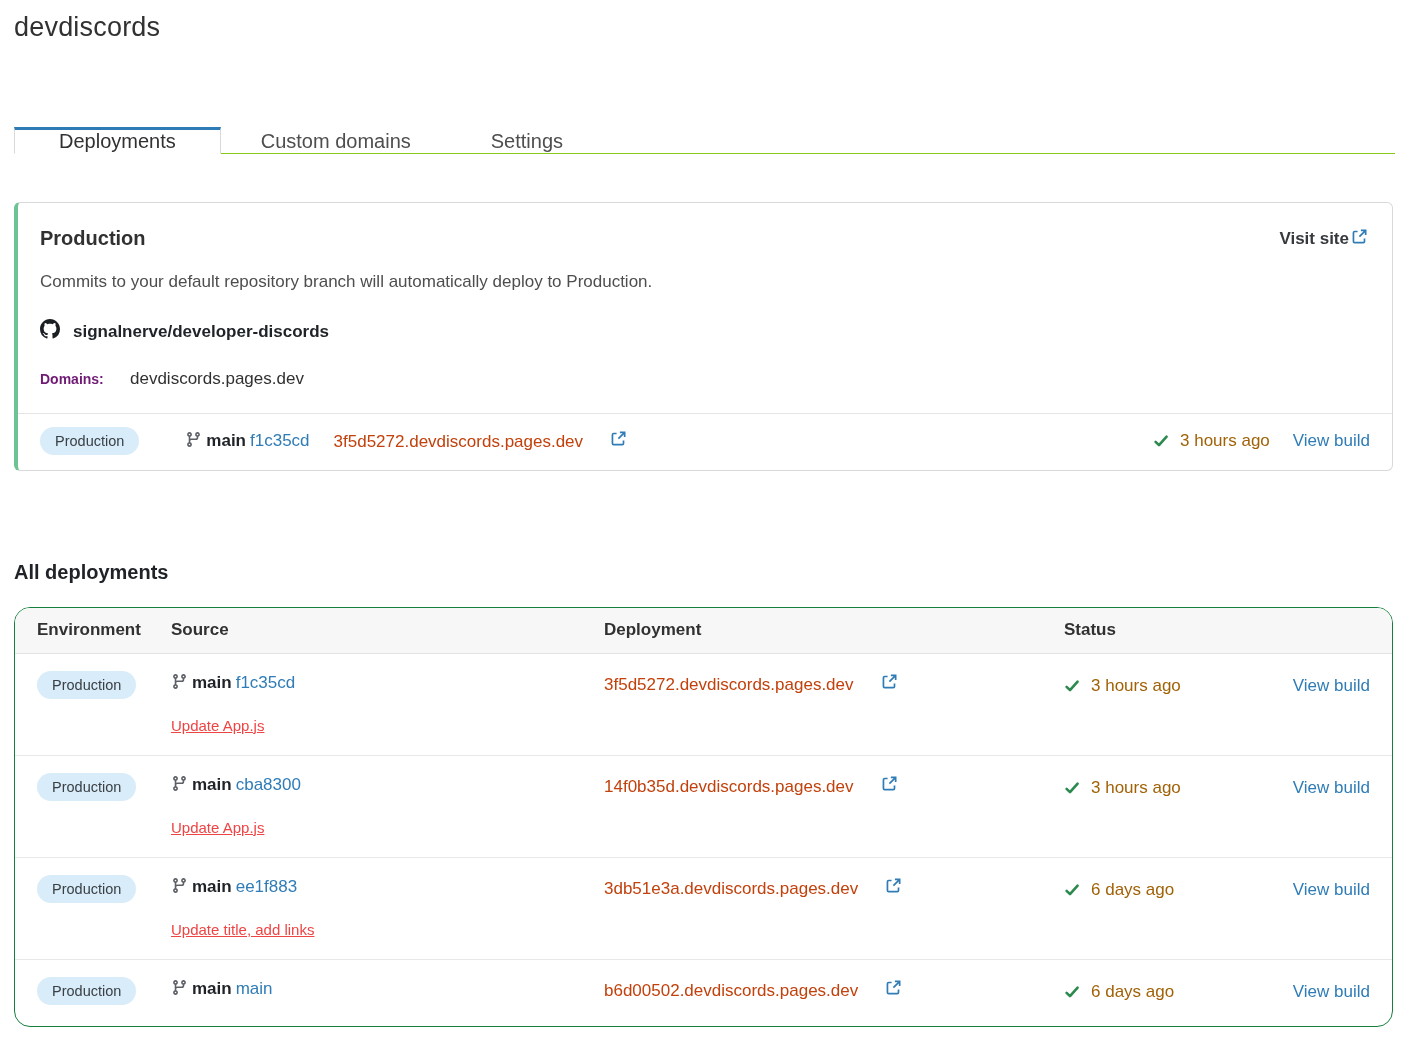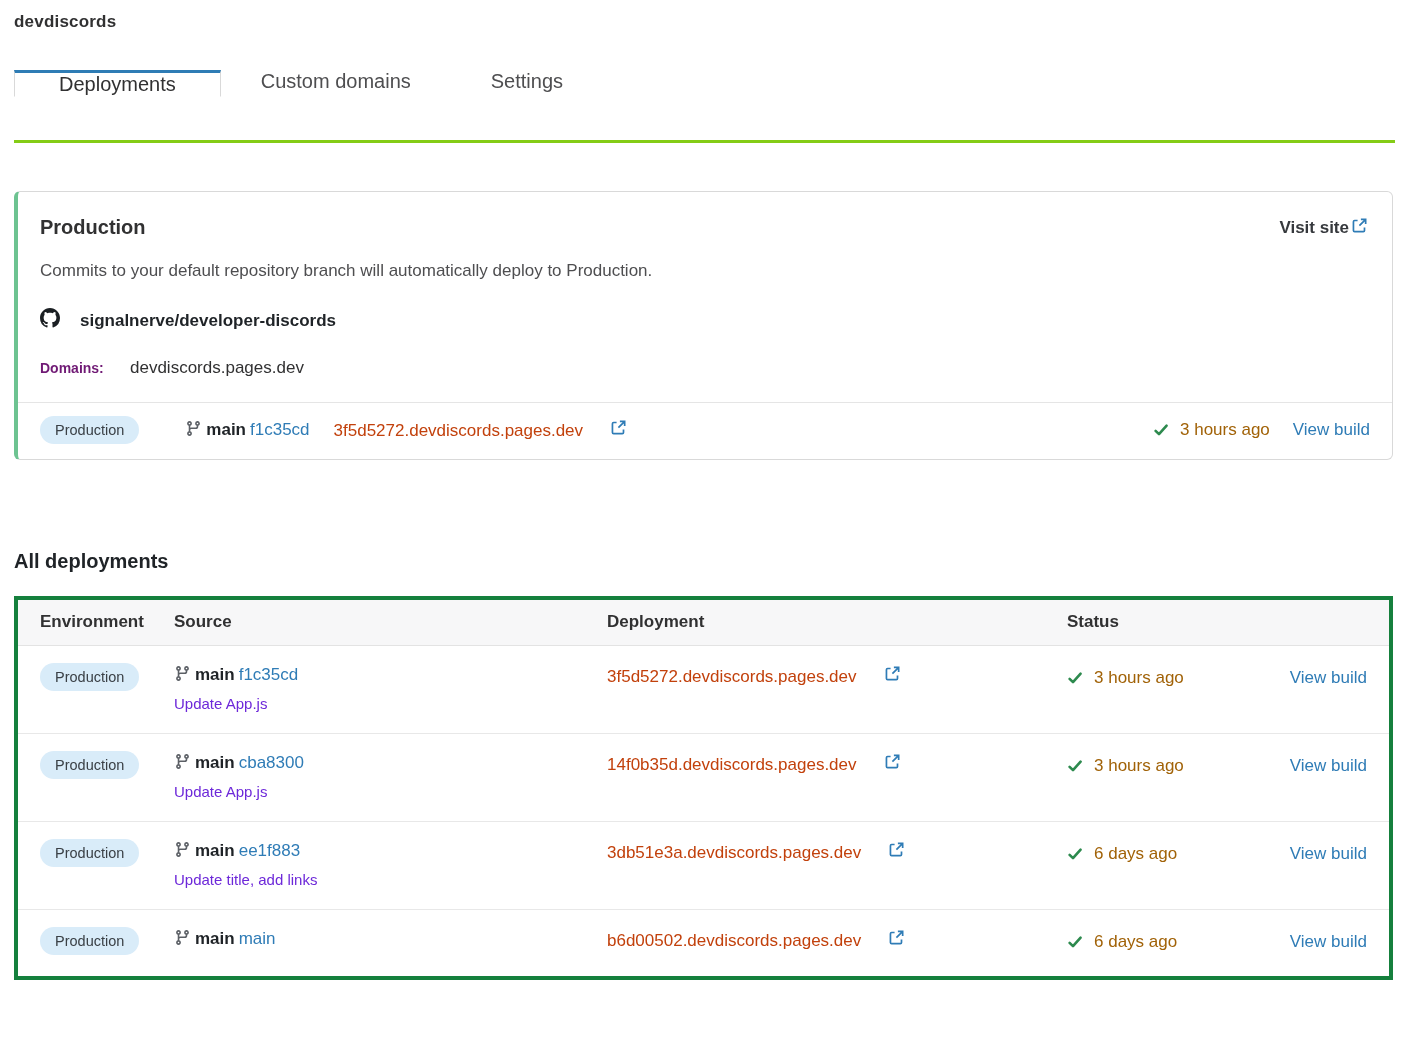--- a/index.html
+++ b/index.html
@@ -7,32 +7,32 @@
   body {
     width: 1413px;
     font-family: "Liberation Sans", "DejaVu Sans", sans-serif;
     color: #313132;
     padding: 10px 20px 14px 14px;
     font-size: 17px;
   }
 
   
   .page-title {
-    font-size: 17px;
-    font-weight: 700;
+    font-size: 27px;
+    font-weight: 400;
     color: #313132;
     margin: 2px 0 38px 0;
     letter-spacing: 0.2px;
   }
 
   
   .tabbar {
     display: flex;
-    align-items: flex-start;
-    border-bottom: 3px solid #84cc16;
+    align-items: flex-end;
+    border-bottom: 1px solid #84cc16;
     height: 73px;
     margin-right: -2px;
   }
   .tab {
     display: flex;
     align-items: center;
     justify-content: center;
     font-size: 20px;
     color: #4e4e50;
     padding: 0 40px;
@@ -71,21 +71,21 @@
     font-weight: 600;
     color: #36393d;
     text-decoration: none;
     cursor: pointer;
   }
   .visit-site svg { color: #2f7cb6; }
   .prod-desc { margin: 22px 22px 0 22px; color: #4e4e50; }
   .repo-row {
     display: flex;
     align-items: center;
-    gap: 20px;
+    gap: 13px;
     margin: 27px 22px 0 22px;
     font-weight: 700;
     color: #1f2327;
   }
   .repo-row svg { color: #1b1f23; }
   .domains-row {
     display: flex;
     align-items: baseline;
     margin: 25px 22px 24px 22px;
   }
@@ -123,45 +123,46 @@
 
   
   .section-title {
     margin: 90px 0 0 0;
     font-size: 20px;
     font-weight: 700;
     color: #1f2327;
   }
   .deploy-table {
     margin-top: 23px;
-    border: 4px solid #15803d;
-    border-radius: 0;
+    border: 1px solid #15803d;
+    border-radius: 16px;
     overflow: hidden;
   }
   .t-row {
     display: grid;
     grid-template-columns: 134px 433px 460px 220px 1fr;
     padding: 0 22px;
     align-items: start;
   }
   .t-head {
     background: #f7f7f8;
     border-bottom: 1px solid #e3e3e3;
     font-weight: 700;
     color: #313132;
   }
   .t-head > div { padding: 12px 0 13px 0; }
   .t-body-row { border-bottom: 1px solid #e8e8e8; padding-top: 19px; padding-bottom: 21px; }
   .t-body-row:last-child { border-bottom: none; }
   .cell-env { padding-top: 2px; }
   .cell-source .commit-msg {
-    margin-top: 10px;
+    margin-top: 24px;
     margin-left: 0;
     font-size: 15px;
-    color: #6d28d9;
+    color: #ef4444;
+    text-decoration: underline;
   }
   .cell-status { padding-top: 3px; }
   .cell-actions { text-align: right; padding-top: 3px; }
   .check-icon { display: inline-flex; color: #2d8a4e; }
 </style>
 </head>
 <body>
 
 <svg width="0" height="0" style="position:absolute">
   <defs>

